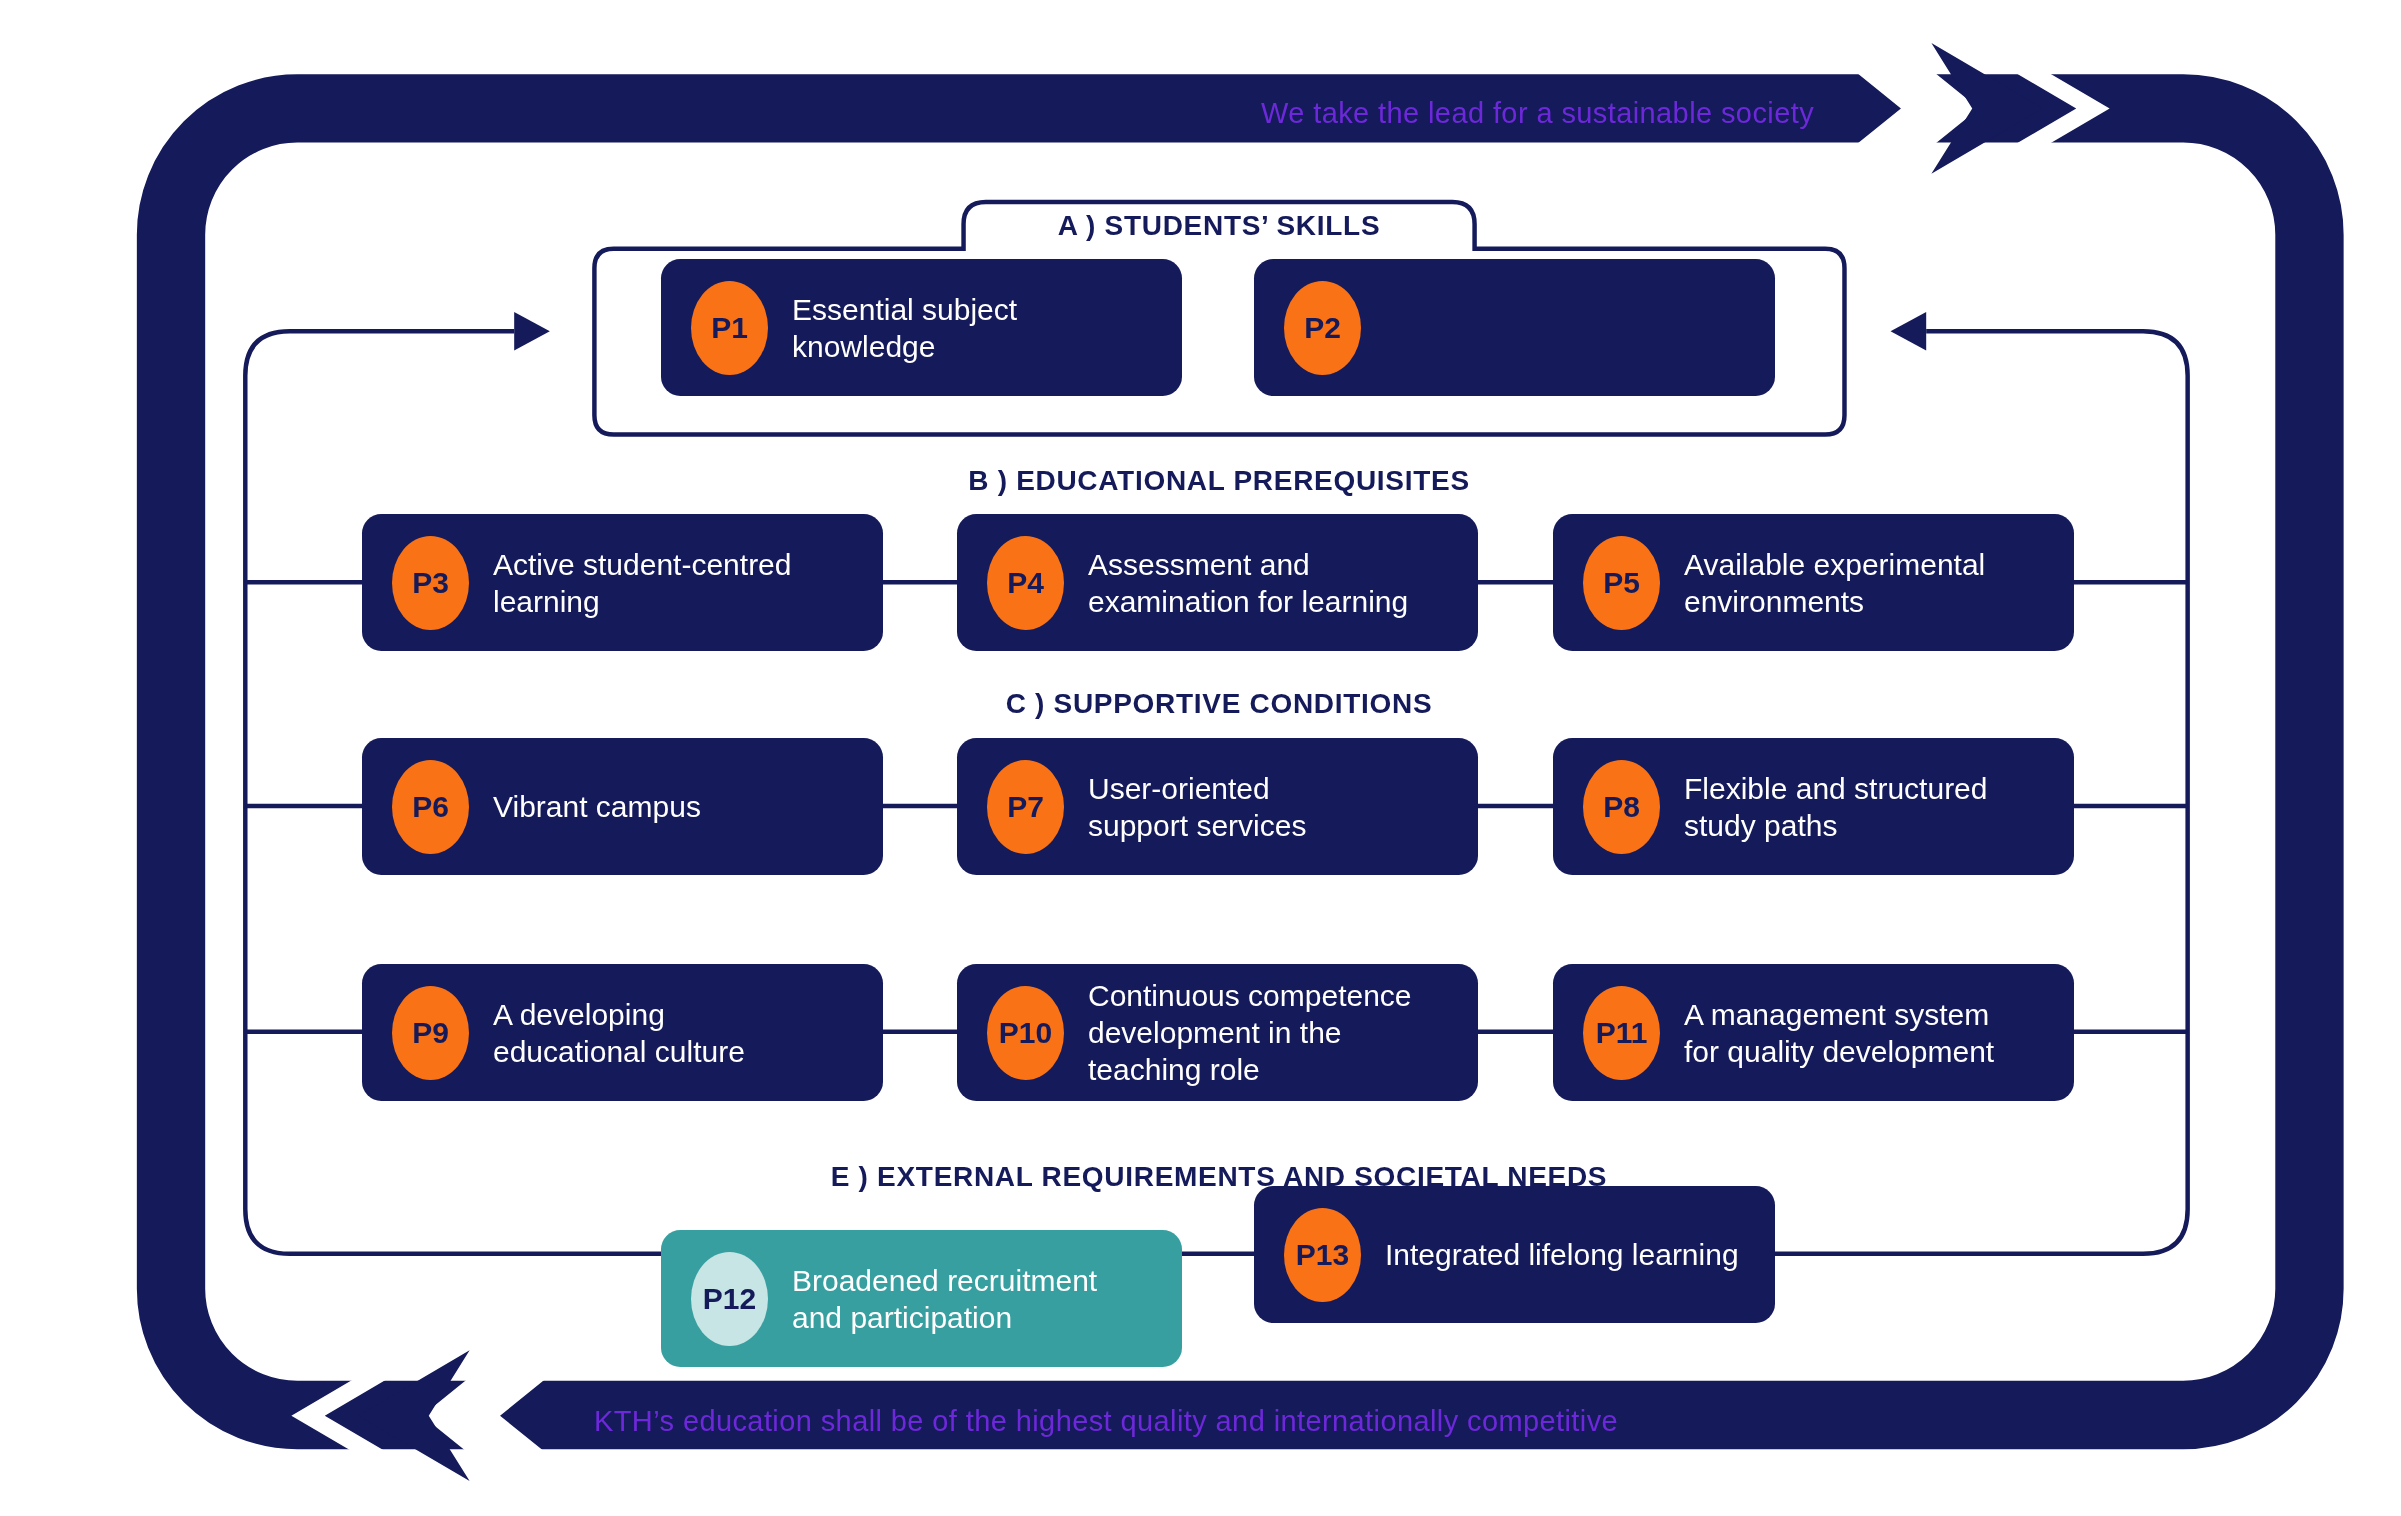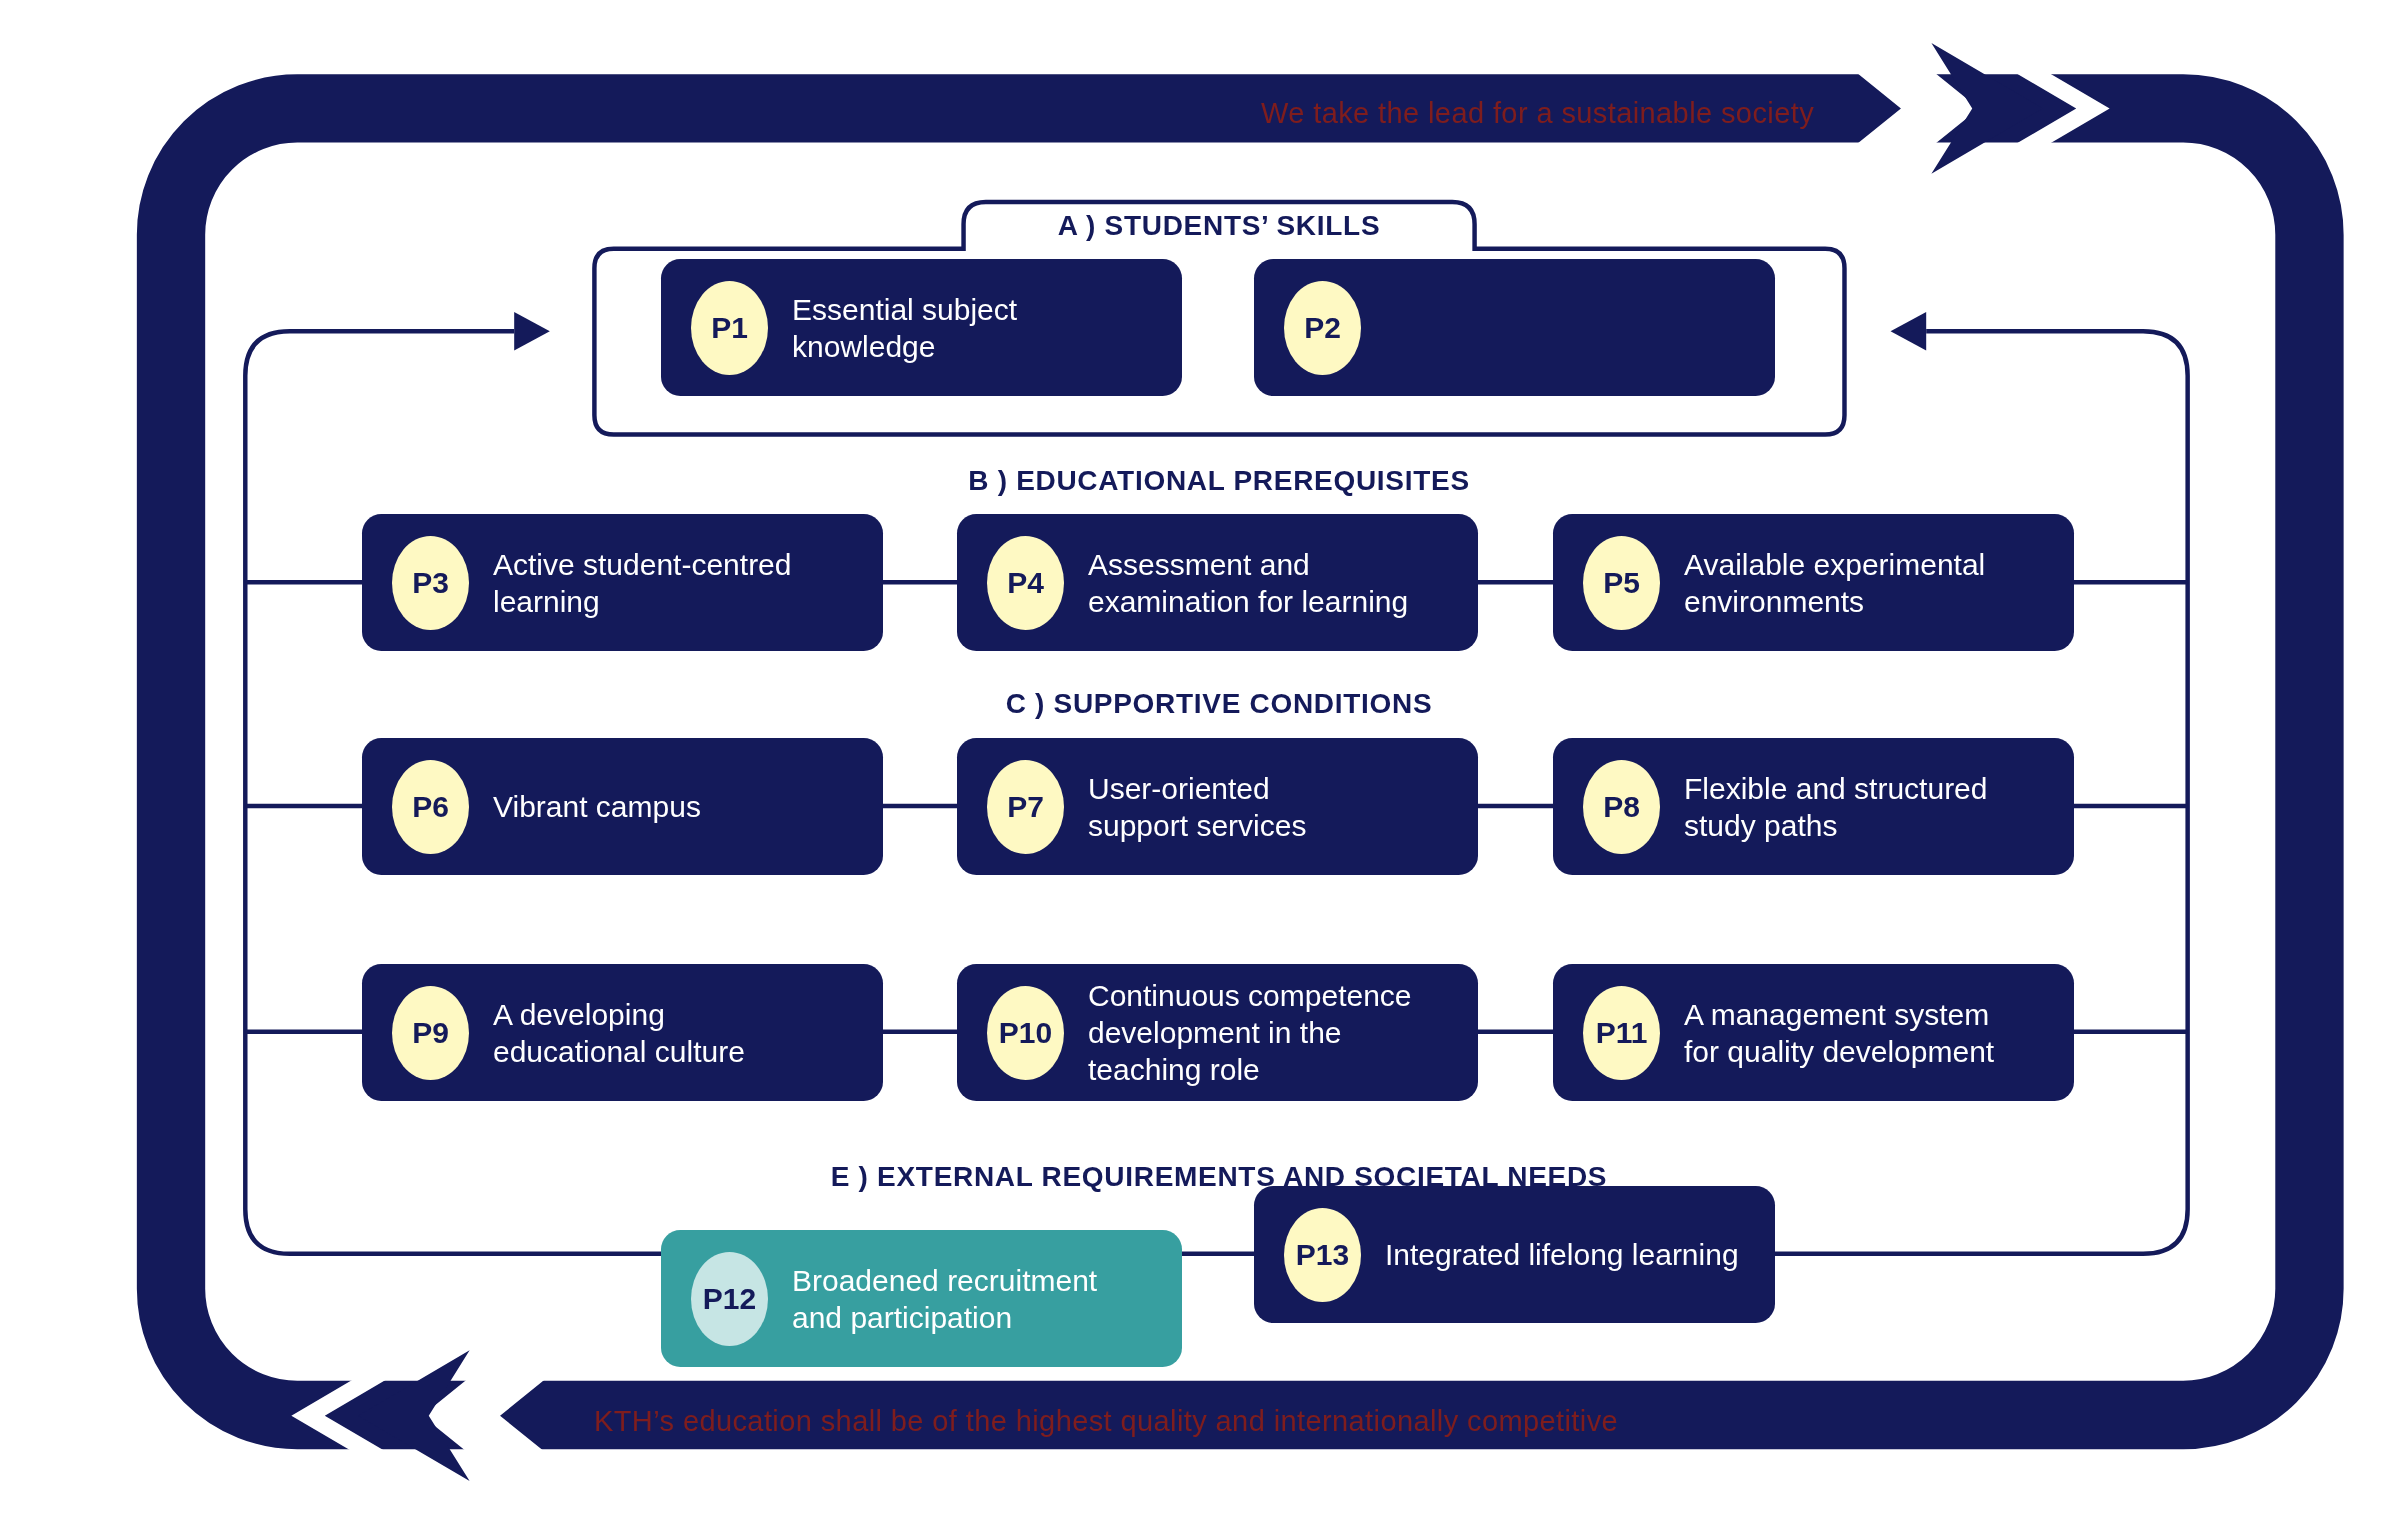--- a/index.html
+++ b/index.html
@@ -1,31 +1,31 @@
 <!DOCTYPE html>
 <html style="font-size:12px"><head>
 <meta charset="utf-8">
 <style>
   html,body{margin:0;padding:0;background:#ffffff;}
   body{font-family:"Liberation Sans", sans-serif;}
   #stage{position:relative;width:2401px;height:1516px;background:#ffffff;overflow:hidden;}
   #loop-svg{position:absolute;left:0;top:0;z-index:1;}
 
-  .band-text{position:absolute;z-index:3;color:#7f1d1d;font-size:29px;font-weight:400;
+  .band-text{position:absolute;z-index:3;color:#6d28d9;font-size:29px;font-weight:400;
              height:78px;display:flex;align-items:center;letter-spacing:0.4px;}
   .band-text.top{top:74px;left:1155px;width:765px;justify-content:center;}
   .band-text.bottom{top:1382px;left:594px;width:1115px;justify-content:flex-start;}
 
   .sec-h{position:absolute;z-index:3;left:476px;width:1486px;text-align:center;
          color:#141A5A;font-size:28px;font-weight:700;letter-spacing:0.7px;line-height:34px;}
 
   .box{position:absolute;z-index:2;width:521px;height:137px;background:#141A5A;
        border-radius:19.3px;display:flex;align-items:center;color:#ffffff;}
   .box .badge{flex:none;width:77px;height:94px;margin-left:30px;border-radius:50%;
-              background:#fef9c3;color:#141A5A;font-weight:700;font-size:30px;
+              background:#f97316;color:#141A5A;font-weight:700;font-size:30px;
               display:flex;align-items:center;justify-content:center;}
   .box .lbl{margin-left:24px;font-size:30px;line-height:37px;font-weight:400;}
   .box.teal{background:#379FA0;margin-top:44px;}
   .box.teal .badge{background:#C6E5E4;}
 </style>
 </head>
 <body>
 
 <div id="stage">
 

